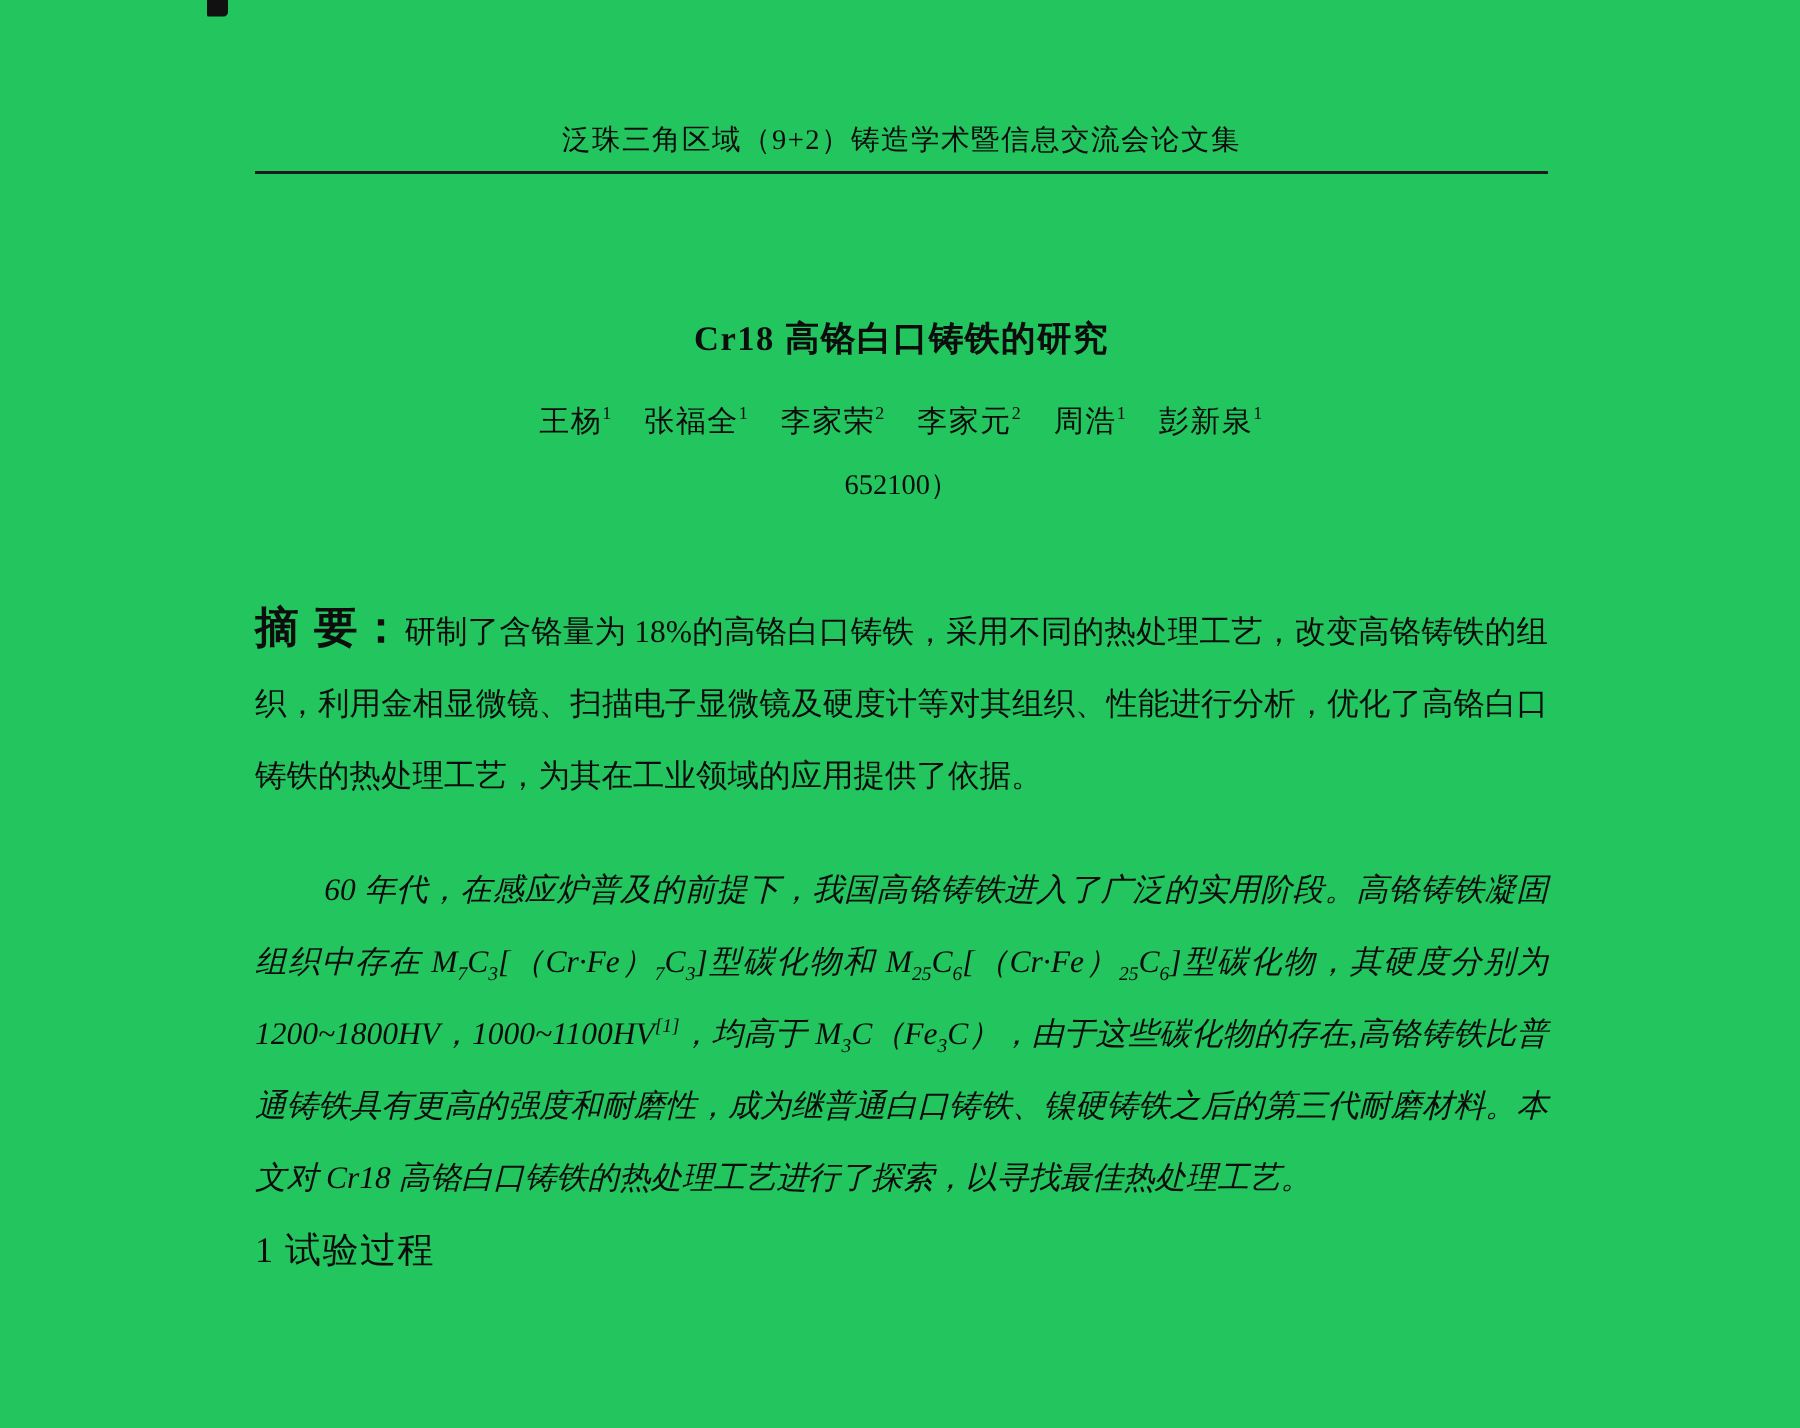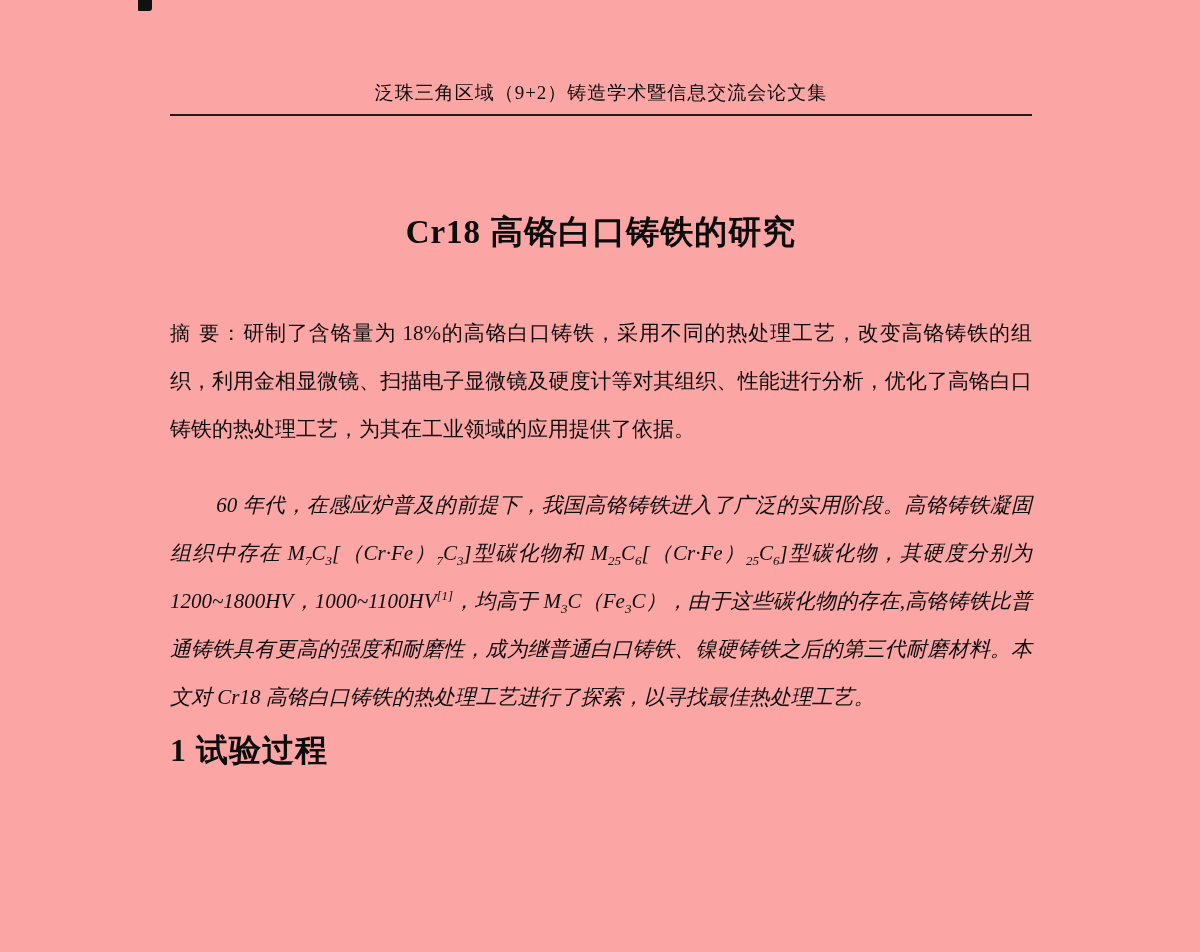--- a/index.html
+++ b/index.html
@@ -1,20 +1,20 @@
 <!DOCTYPE html>
 <html><head>
 <meta charset="utf-8">
 <style>
   html,body { margin:0; padding:0; background:#e8e8e8; }
   .page {
     position:relative;
     width:1200px; height:952px;
     margin:0 auto;
-    background:#fca5a5;
+    background:#22c55e;
     overflow:hidden;
     font-family:"Liberation Serif","DejaVu Serif",serif;
     color:#0d0d0d;
   }
   .scan-mark {
     position:absolute; left:138px; top:0px;
     width:14px; height:11px; background:#111;
     border-radius:0 0 3px 1px;
   }
   .content { margin:0 168px 0 170px; }
@@ -24,21 +24,21 @@
     text-align:center;
     font-size:19px;
     letter-spacing:1px;
     padding-bottom:8px;
     border-bottom:2px solid #1c1c1c;
   }
 
   .paper-title {
     margin-top:94px;
     text-align:center;
-    font-size:33px;
+    font-size:23px;
     font-weight:bold;
     letter-spacing:1px;
   }
 
   .authors-line {
     margin-top:26px;
     text-align:center;
     font-size:20px;
     letter-spacing:1px;
   }
@@ -51,22 +51,22 @@
     line-height:35px;
   }
 
   .abstract-para {
     margin:54px 0 0 0;
     font-size:21px;
     line-height:48px;
     text-align:justify;
   }
   .abstract-label, .keywords-label {
-    font-size:20px;
-    font-weight:normal;
+    font-size:29px;
+    font-weight:bold;
     font-family:"Liberation Sans","DejaVu Sans",sans-serif;
     letter-spacing:1px;
   }
 
   .keywords-line {
     margin:6px 0 0 0;
     font-size:21px;
     line-height:48px;
   }
 
@@ -76,40 +76,42 @@
     line-height:48px;
     text-align:justify;
     text-indent:2.2em;
     font-style:italic;
   }
   .body-para sub { font-size:13px; line-height:0; }
   .body-para sup { font-size:13px; line-height:0; }
 
   .section-heading {
     margin:8px 0 0 0;
-    font-size:32px;
-    font-weight:bold;
+    font-size:24px;
+    font-weight:normal;
     letter-spacing:1px;
   }
 </style>
 </head>
 <body>
 
 <div class="page">
 
   <div class="scan-mark"></div>
 
   <div class="content">
 
     <div class="running-head">泛珠三角区域（9+2）铸造学术暨信息交流会论文集</div>
 
     <div class="paper-title">Cr18 高铬白口铸铁的研究</div>
 
+    <div class="authors-line"><span>王杨</span><sup>1</sup><span>　张福全</span><sup>1</sup><span>　李家荣</span><sup>2</sup><span>　李家元</span><sup>2</sup><span>　周浩</span><sup>1</sup><span>　彭新泉</span><sup>1</sup></div>
 
     <div class="affiliation">
+      <div>652100）</div>
     </div>
 
     <p class="abstract-para">
       <span class="abstract-label">摘 要：</span><span>研制了含铬量为 18%的高铬白口铸铁，采用不同的热处理工艺，改变高铬铸铁的组织，利用金相显微镜、扫描电子显微镜及硬度计等对其组织、性能进行分析，优化了高铬白口铸铁的热处理工艺，为其在工业领域的应用提供了依据。</span>
     </p>
 
 
     <p class="body-para"><span>60 年代，在感应炉普及的前提下，我国高铬铸铁进入了广泛的实用阶段。高铬铸铁凝固组织中存在 M</span><sub>7</sub><span>C</span><sub>3</sub><span>[（Cr·Fe）</span><sub>7</sub><span>C</span><sub>3</sub><span>]型碳化物和 M</span><sub>25</sub><span>C</span><sub>6</sub><span>[（Cr·Fe）</span><sub>25</sub><span>C</span><sub>6</sub><span>]型碳化物，其硬度分别为 1200~1800HV，1000~1100HV</span><sup>[1]</sup><span>，均高于 M</span><sub>3</sub><span>C（Fe</span><sub>3</sub><span>C），由于这些碳化物的存在,高铬铸铁比普通铸铁具有更高的强度和耐磨性，成为继普通白口铸铁、镍硬铸铁之后的第三代耐磨材料。本文对 Cr18 高铬白口铸铁的热处理工艺进行了探索，以寻找最佳热处理工艺。</span></p>
 
     <div class="section-heading">1 试验过程</div>

